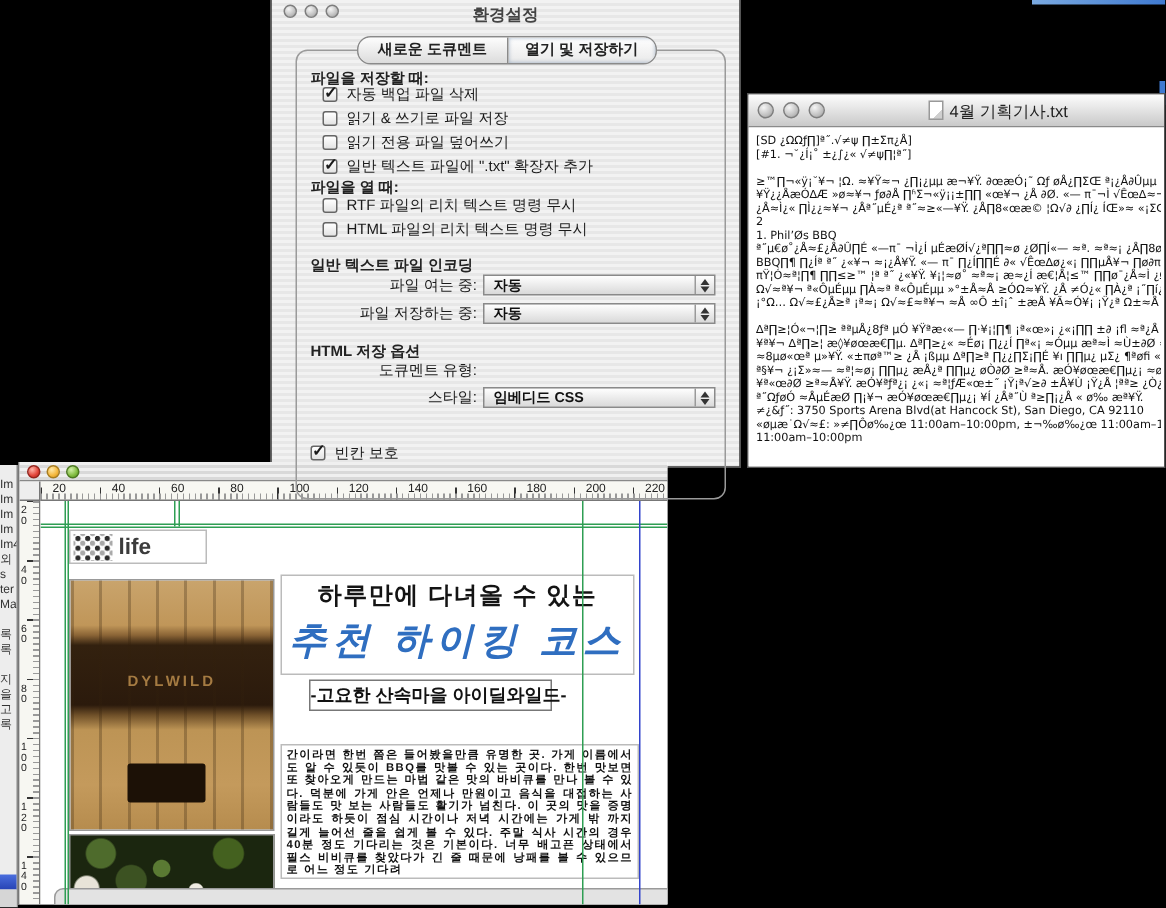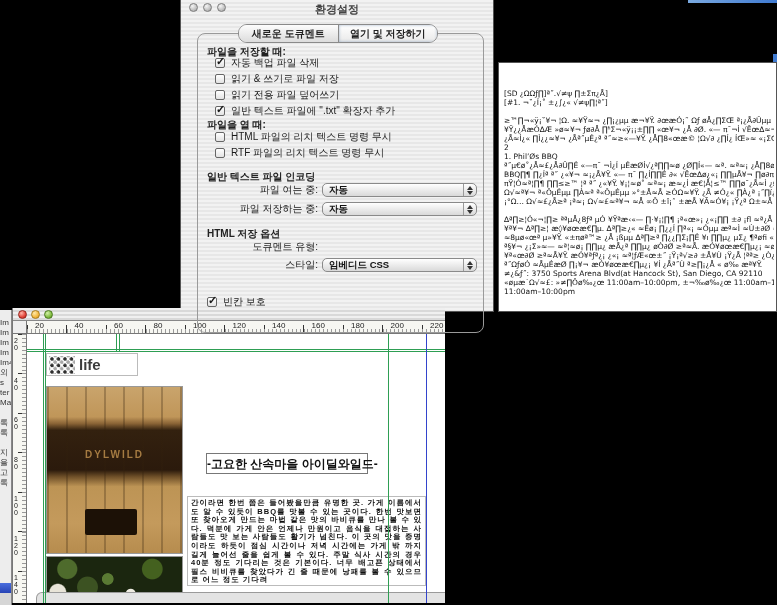--- a/index.html
+++ b/index.html
@@ -31,21 +31,21 @@
   .seclabel{position:absolute;left:26px;font-size:10px;font-weight:bold;color:#222;z-index:2;}
   .cblist{position:absolute;left:34px;z-index:2;}
   .cbrow{display:flex;align-items:center;height:12px;margin-bottom:4px;}
   .cb{width:10px;height:10px;border:1px solid #666;border-radius:2px;background:linear-gradient(#fff,#e3e3e3);margin-right:6px;position:relative;flex:none;}
   .cb i{position:absolute;left:0px;top:-4px;font-style:normal;font-weight:bold;font-size:11px;color:#1a1a1a;}
   .cblabel{font-size:10px;color:#1a1a1a;white-space:nowrap;}
   .poplist{position:absolute;left:25px;z-index:2;}
   .poprow{display:flex;align-items:center;height:14px;margin-bottom:5px;}
   .poplist.tight .poprow{margin-bottom:4px;}
   .poplabel{width:112px;text-align:right;font-size:10px;color:#1a1a1a;margin-right:4px;white-space:nowrap;flex:none;}
-  .popup{width:155px;height:14px;border:1px solid #8a8a8a;border-radius:5px;background:linear-gradient(#ffffff,#d9d9d9);display:flex;align-items:center;position:relative;}
+  .popup{width:155px;height:14px;border:1px solid #8a8a8a;border-radius:0;background:linear-gradient(#ffffff,#d9d9d9);display:flex;align-items:center;position:relative;}
   .popval{font-size:9.5px;font-weight:bold;color:#111;padding-left:6px;flex:1;white-space:nowrap;overflow:hidden;}
   .arrows{width:13px;height:12px;border-left:1px solid #9a9a9a;display:flex;flex-direction:column;justify-content:center;align-items:center;flex:none;}
   .arrows b{display:block;width:0;height:0;border-left:3px solid transparent;border-right:3px solid transparent;}
   .arrows b.up{border-bottom:4px solid #333;margin-bottom:1px;}
   .arrows b.dn{border-top:4px solid #333;}
 
   
   .textwin{position:absolute;left:498px;top:62px;width:279px;height:250px;border:1px solid #555;background:#fff;overflow:hidden;}
   .textwin .titlebar{position:absolute;left:0;top:0;width:100%;height:22px;background:linear-gradient(#fdfdfd,#c9c9c9);border-bottom:1px solid #8a8a8a;}
   .textwin .tl{width:11px;height:11px;position:absolute;top:5px;}
@@ -162,28 +162,28 @@
         </div>
       </div>
 
     <div class="seclabel" style="top:118px">파일을 열 때:</div>
     <div class="cblist" style="top:131px">
 
         <div class="cbrow">
           <span class="cb">
             <i></i>
           </span>
+          <span class="cblabel">RTF 파일의 리치 텍스트 명령 무시</span>
+        </div>
+
+        <div class="cbrow">
+          <span class="cb">
+            <i></i>
+          </span>
           <span class="cblabel">HTML 파일의 리치 텍스트 명령 무시</span>
-        </div>
-
-        <div class="cbrow">
-          <span class="cb">
-            <i></i>
-          </span>
-          <span class="cblabel">RTF 파일의 리치 텍스트 명령 무시</span>
         </div>
       </div>
 
     <div class="seclabel" style="top:170px">일반 텍스트 파일 인코딩</div>
     <div class="poplist" style="top:183px">
 
         <div class="poprow">
           <span class="poplabel">파일 여는 중:</span>
           <span class="popup">
             <span class="popval">자동</span>
@@ -230,20 +230,27 @@
       <div class="cbrow">
         <span class="cb">
             <i>✓</i>
           </span>
         <span class="cblabel">빈칸 보호</span>
       </div>
     </div>
   </div>
 
   <div class="textwin">
+    <div class="titlebar">
+      <span class="tl gray" style="left:6px"></span>
+      <span class="tl gray" style="left:23px"></span>
+      <span class="tl gray" style="left:40px"></span>
+      <span class="docicon"></span>
+      <span class="title">4월 기획기사.txt</span>
+    </div>
     <div class="txtbody">
 
         <div class="mline">[SD ¿ΩΩƒ∏]ª˝.√≠ψ ∏±Σπ¿Å]</div>
 
         <div class="mline">[#1. ¬˘¿Í¡˚ ±¿∫¿« √≠ψ∏¦ª˝]</div>
 
         <div class="mline"></div>
 
         <div class="mline">≥™∏¬«ÿ¡˘¥¬ ¦Ω. ≈¥Ÿ≈¬ ¿∏¡¿μμ æ¬¥Ÿ. ∂œæÓ¡˜ Ωƒ øÅ¿∏ΣŒ ª¡¿Å∂Ûμμ Í¸¡≥¿∏∏É ¡¡«√¡˙</div>
 
@@ -366,20 +373,24 @@
         <div class="carvetext">DYLWILD</div>
         <div class="hole"></div>
       </div>
 
       <div class="frame logo">
         <span class="dots"></span>
         <span class="word">life</span>
       </div>
       <div class="frame photo2"></div>
 
+      <div class="frame headbox">
+        <div class="head1">하루만에 다녀올 수 있는</div>
+        <div class="head2">추천 하이킹 코스</div>
+      </div>
 
       <div class="frame subhead">
         <span>-고요한 산속마을 아이딜와일드-</span>
       </div>
 
       <div class="frame bodybox">
         <div class="bodytext">간이라면 한번 쯤은 들어봤을만큼 유명한 곳. 가게 이름에서도 알 수 있듯이 BBQ를 맛볼 수 있는 곳이다. 한번 맛보면 또 찾아오게 만드는 마법 같은 맛의 바비큐를 만나 볼 수 있다. 덕분에 가게 안은 언제나 만원이고 음식을 대접하는 사람들도 맛 보는 사람들도 활기가 넘친다. 이 곳의 맛을 증명이라도 하듯이 점심 시간이나 저녁 시간에는 가게 밖 까지 길게 늘어선 줄을 쉽게 볼 수 있다. 주말 식사 시간의 경우 40분 정도 기다리는 것은 기본이다. 너무 배고픈 상태에서 필스 비비큐를 찾았다가 긴 줄 때문에 낭패를 볼 수 있으므로 어느 정도 기다려</div>
       </div>
 
       <div class="graypanel"></div>

